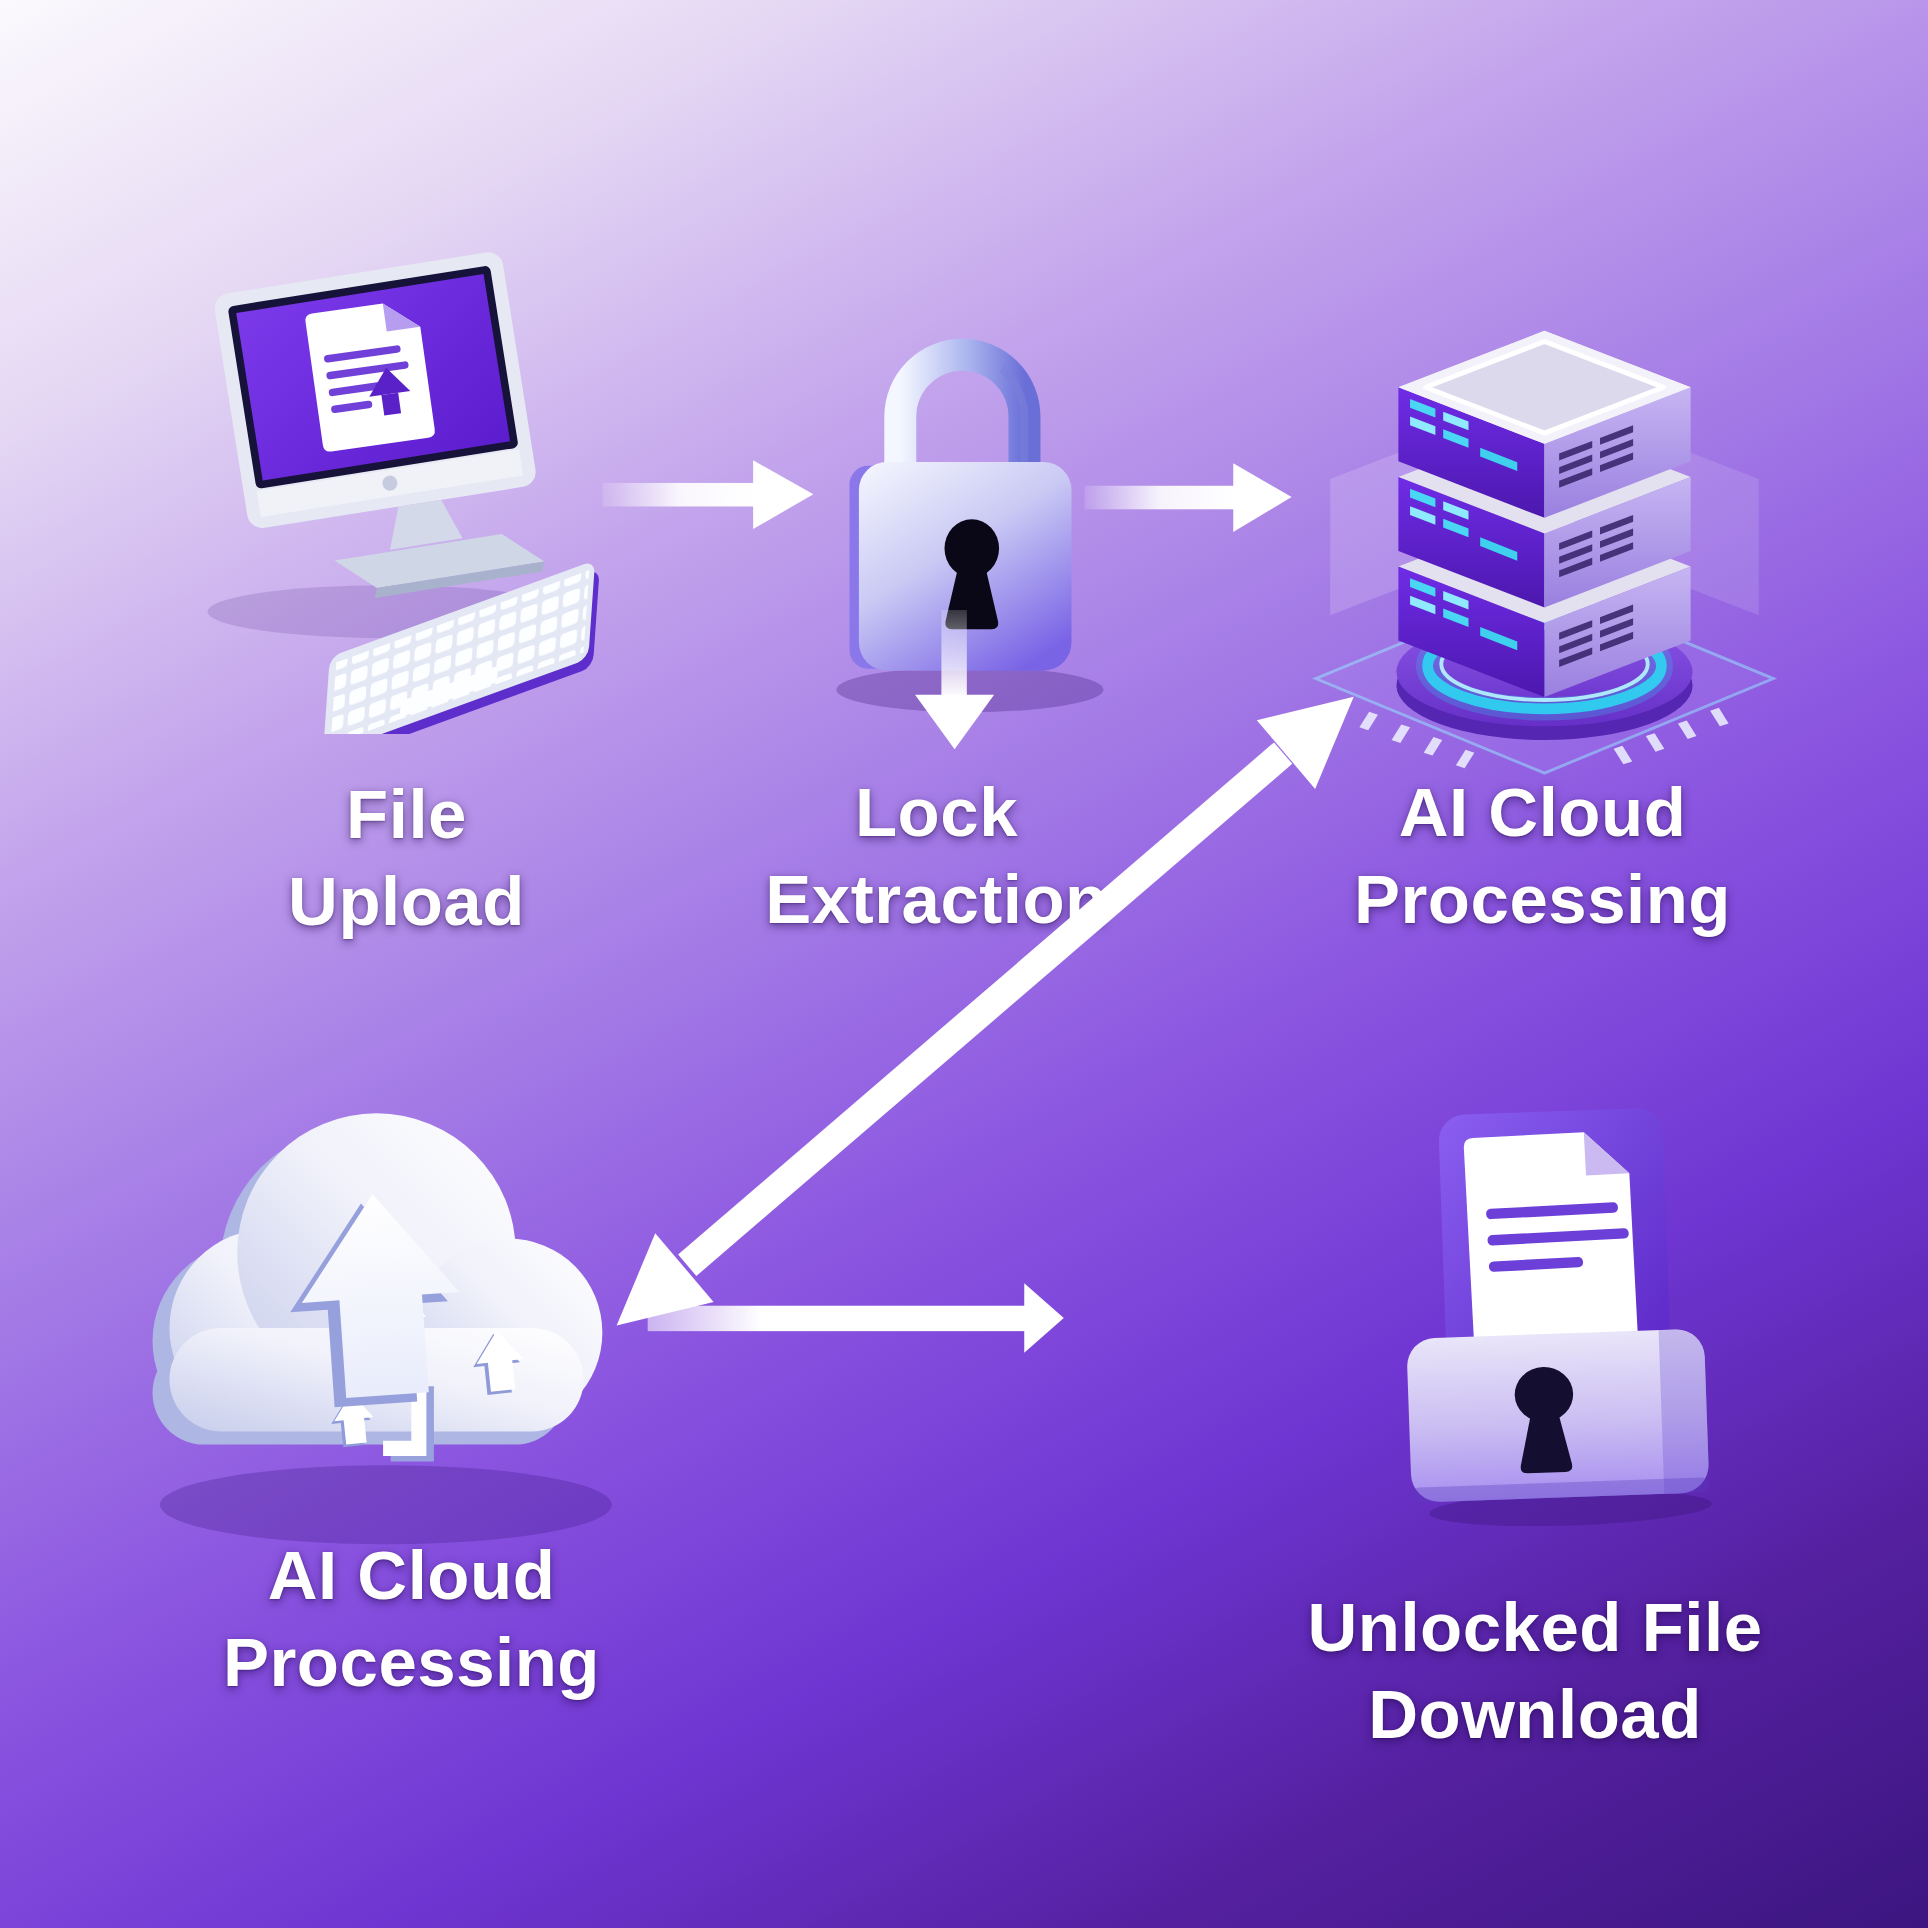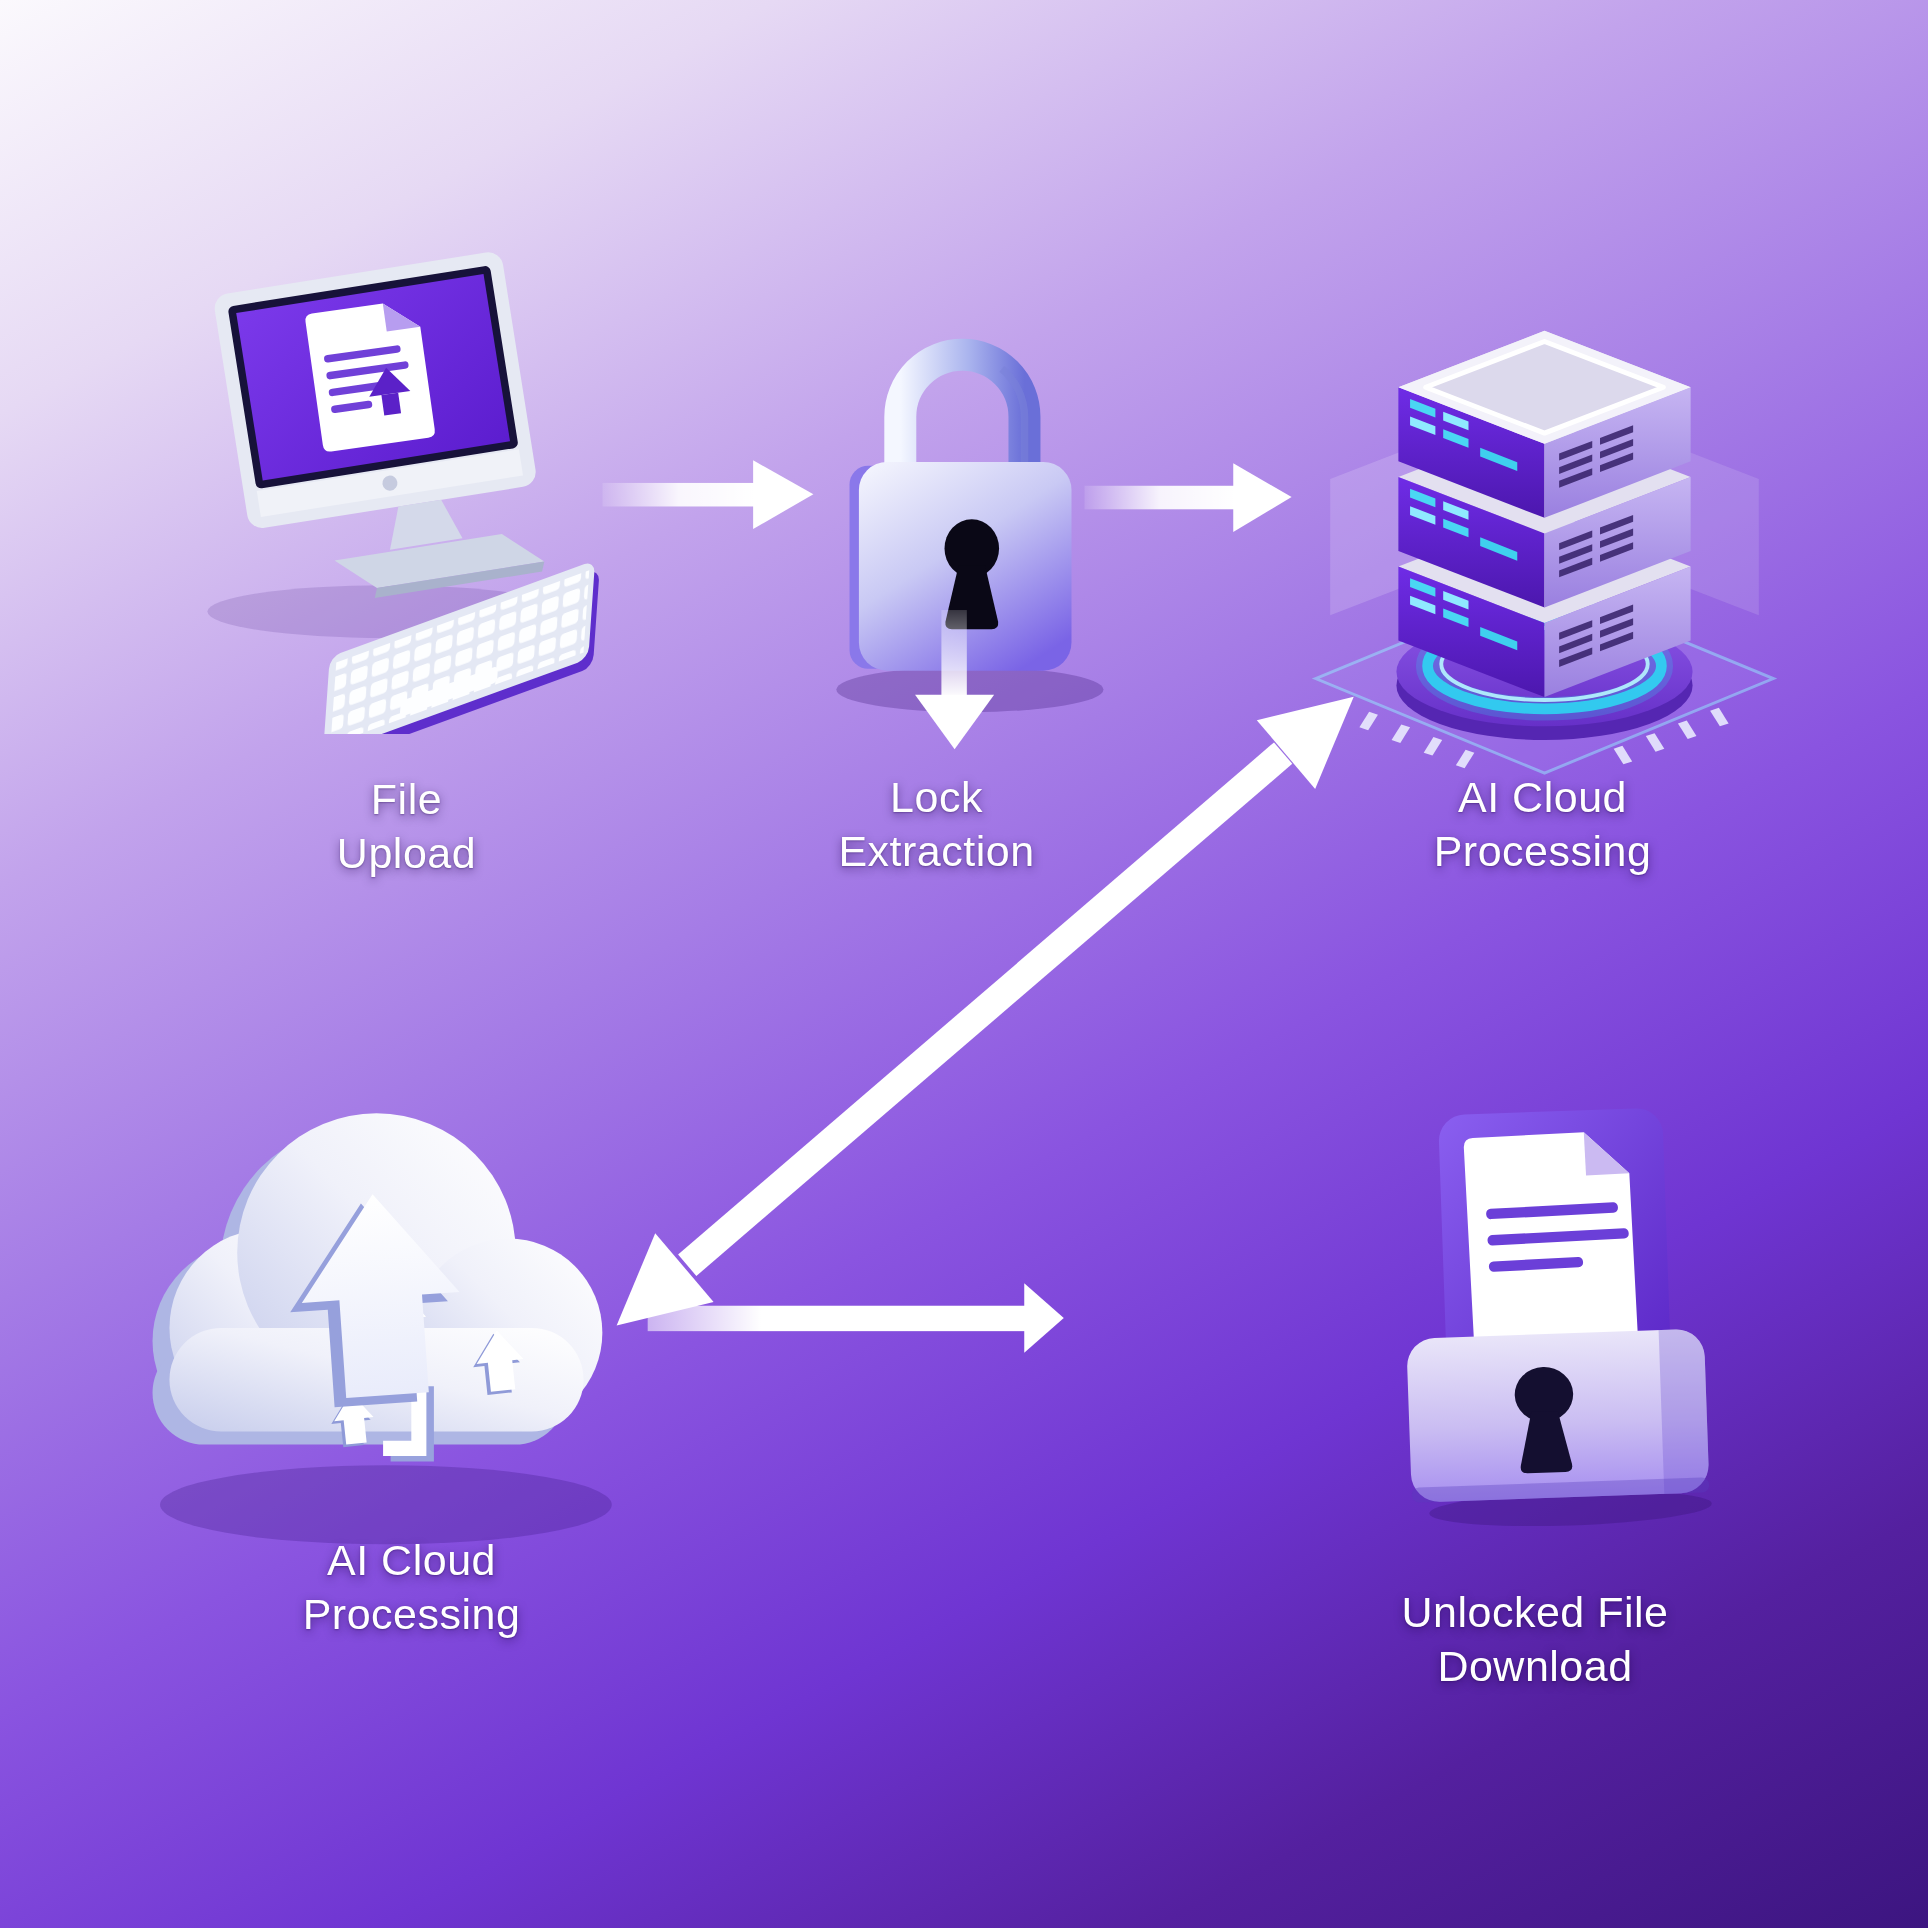--- a/index.html
+++ b/index.html
@@ -4,21 +4,21 @@
 <style>
   html,body{margin:0;padding:0;background:#3c1580;}
   .canvas{
     position:relative;width:1928px;height:1928px;overflow:hidden;
     font-family:"Liberation Sans",sans-serif;
     background:linear-gradient(152deg,#fbf9fd 0%,#e6d9f4 14%,#c2a3ec 30%,#a57ce6 44%,#8a54e0 58%,#6f35d2 72%,#54209f 86%,#3c1580 100%);
   }
   .node{position:absolute;}
   .node-icon{position:absolute;}
   .node-label{
-    position:absolute;color:#ffffff;font-weight:400;font-size:43px;line-height:1.26;
+    position:absolute;color:#ffffff;font-weight:700;font-size:69px;line-height:1.26;
     text-align:center;white-space:pre-line;letter-spacing:0.5px;
     text-shadow:0 2.8px 9.4px rgba(30,5,70,.5), 0 0.9px 1.9px rgba(30,5,70,.35);
   }
   .arrow-layer{position:absolute;left:0;top:0;pointer-events:none;}
 </style>
 </head>
 <body>
 
 <div class="canvas">
 

